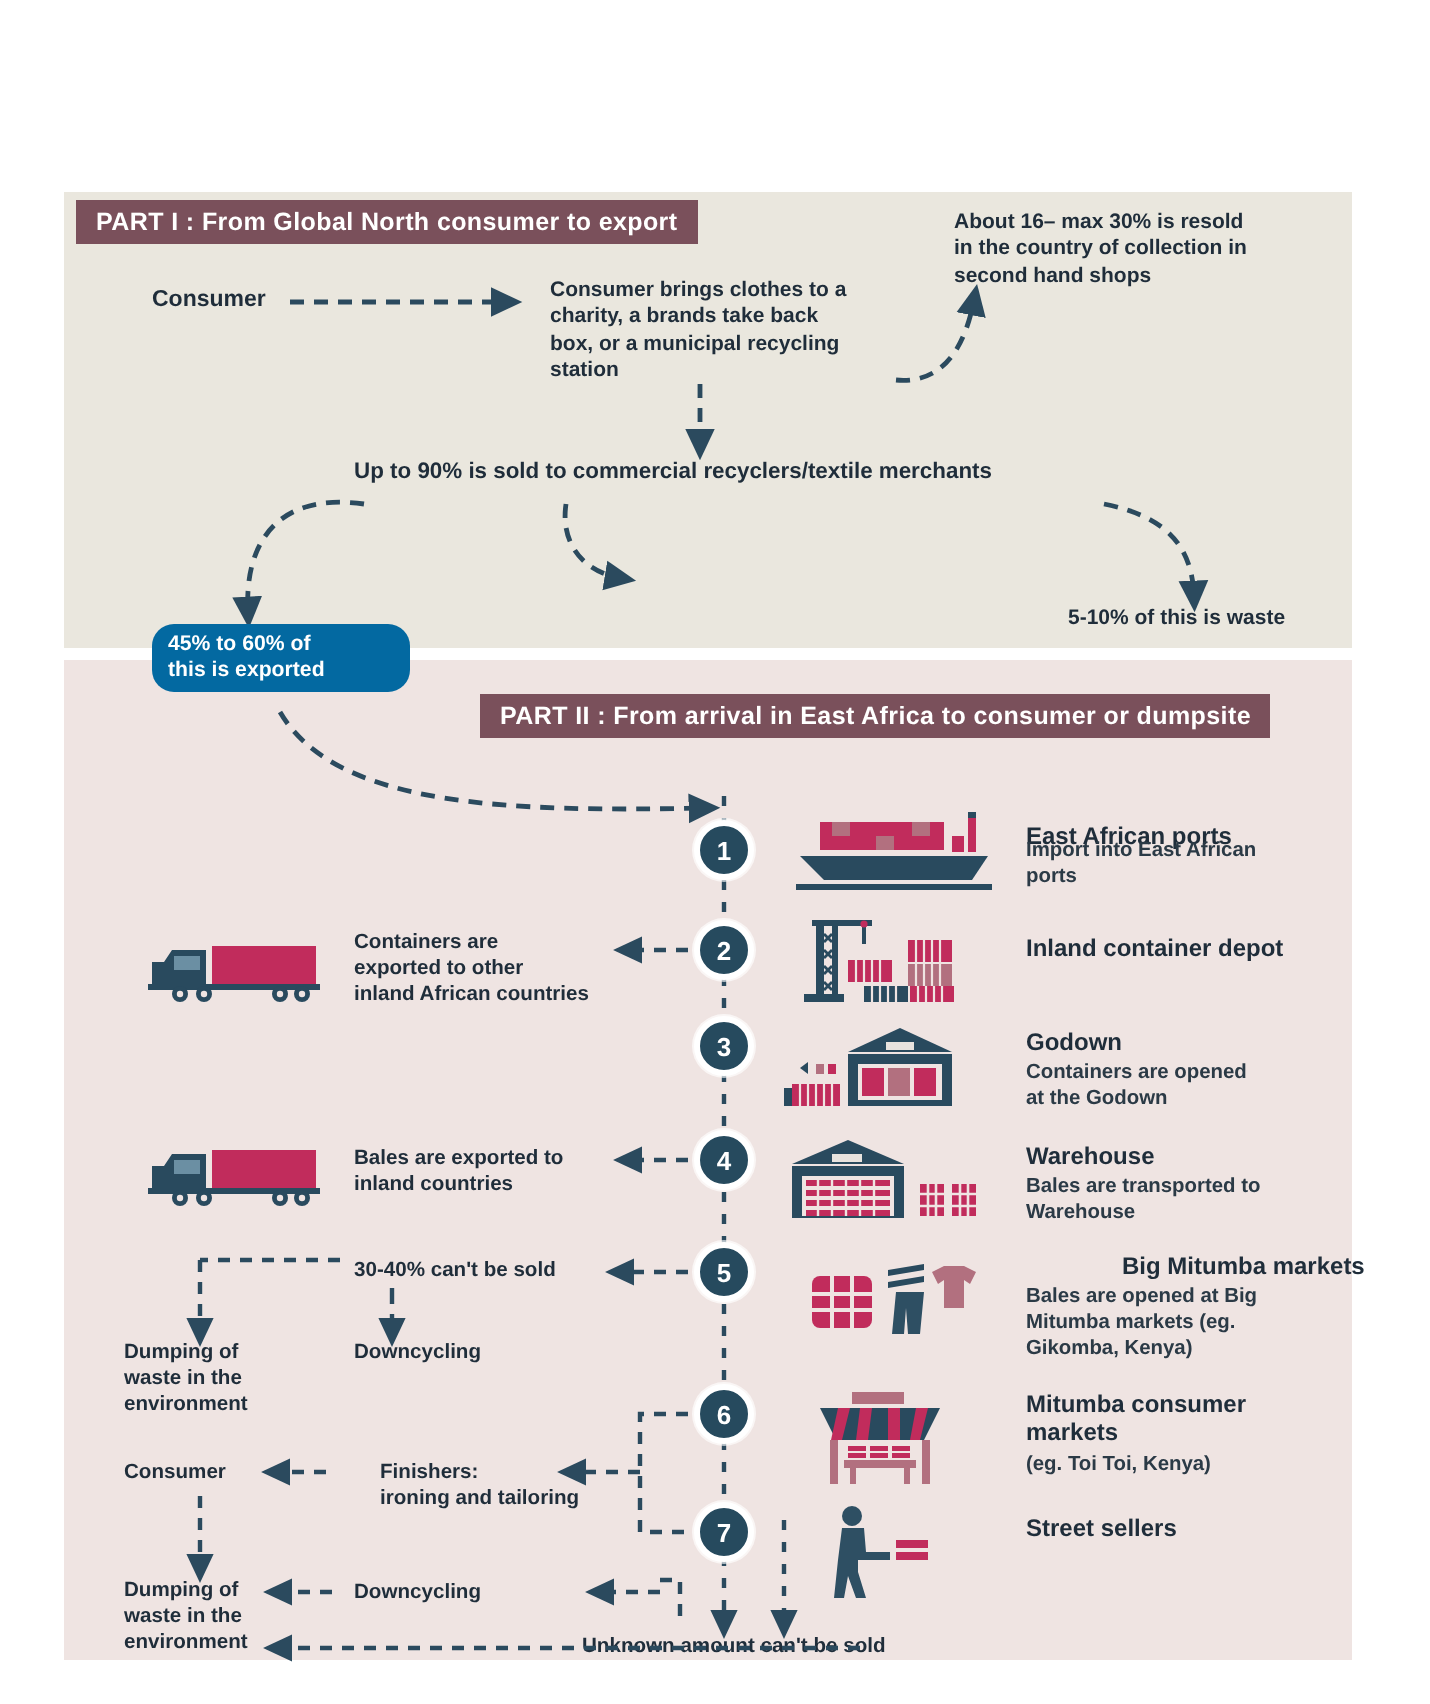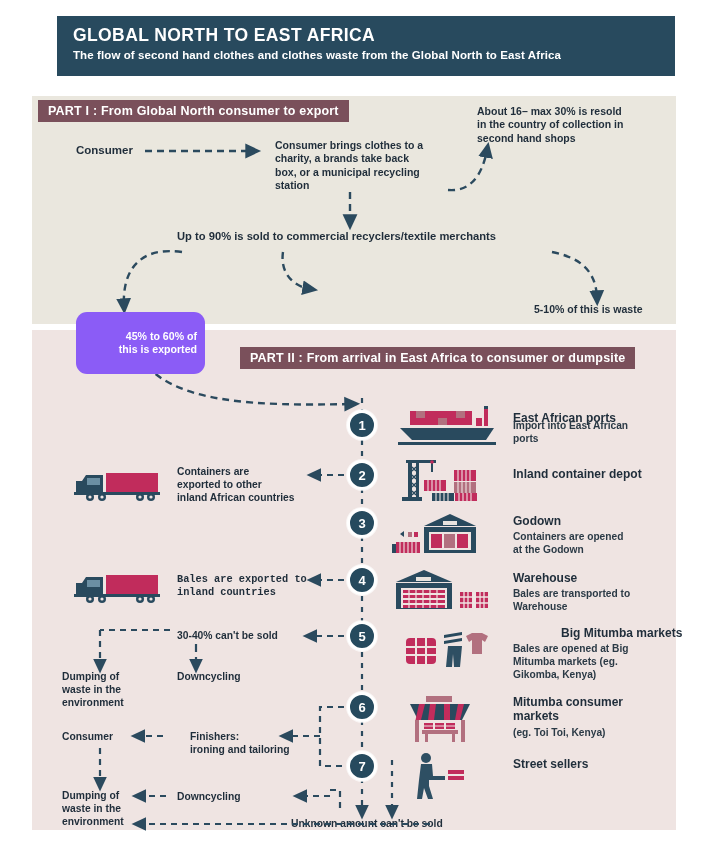--- a/index.html
+++ b/index.html
@@ -48,24 +48,24 @@
 
   
   .txt{font-size:10.3px;font-weight:bold;line-height:13.2px;color:#1f2d3a;white-space:pre-line;}
   .txt-b{font-size:10.5px;font-weight:bold;line-height:13.4px;color:#1f2d3a;white-space:pre-line;}
   .step-title{font-size:12px;font-weight:bold;color:#1f2d3a;line-height:14px;white-space:pre-line;}
   .step-desc{font-size:10.2px;font-weight:bold;color:#2b3a46;line-height:12.8px;white-space:pre-line;}
 
   
   #export-badge{
     left:76px;top:312px;width:113px;
-    background:#8b5cf6;border-radius:11px;
-    padding:18px 8px;color:#ffffff;
+    background:#0369a1;border-radius:11px;
+    padding:4px 8px;color:#ffffff;
     font-size:10.6px;font-weight:bold;line-height:13px;
-    text-align:right;white-space:pre-line;
+    text-align:left;white-space:pre-line;
     z-index:20;
   }
 
   
   .num-circle{
     width:30px;height:30px;border-radius:50%;
     background:#264a5e;border:3px solid #ffffff;
     box-sizing:border-box;
     color:#ffffff;font-size:13px;font-weight:bold;
     display:flex;align-items:center;justify-content:center;
@@ -75,24 +75,20 @@
 
   
   #arrows-svg{left:0;top:0;width:715px;height:852px;pointer-events:none;z-index:5;}
   .icon-svg{display:block;}
 </style>
 </head>
 <body>
 
 <div class="stage">
 
-  <div class="abs" id="header-bar">
-    <div id="header-title">GLOBAL NORTH TO EAST AFRICA</div>
-    <div id="header-subtitle">The flow of second hand clothes and clothes waste from the Global North to East Africa</div>
-  </div>
 
   <div class="abs" id="part1-bg"></div>
   <div class="abs" id="part2-bg"></div>
 
   <svg class="abs" id="arrows-svg" viewBox="0 0 715 852">
     <defs>
       <marker id="ah" markerWidth="7" markerHeight="7" refX="3.2" refY="3.5" orient="auto">
         <path d="M0,0.4 L6.6,3.5 L0,6.6 Z" fill="#2b4a5e"></path>
       </marker>
     </defs>
@@ -216,21 +212,21 @@
 
   <div class="abs step-title" style="left:513px;top:695px;">Mitumba consumer
 markets</div>
   <div class="abs step-desc" style="left:513px;top:727px;width:160px;">(eg. Toi Toi, Kenya)</div>
 
   <div class="abs step-title" style="left:513px;top:757px;">Street sellers</div>
 
   <div class="abs txt" style="left:177px;top:465px;width:135px;">Containers are
 exported to other
 inland African countries</div>
-  <div class="abs txt" style="left:177px;top:573px;width:140px;font-family:Liberation Mono, monospace;">Bales are exported to
+  <div class="abs txt" style="left:177px;top:573px;width:140px;">Bales are exported to
 inland countries</div>
   <div class="abs txt" style="left:177px;top:629px;">30-40% can't be sold</div>
   <div class="abs txt" style="left:62px;top:670px;width:100px;">Dumping of
 waste in the
 environment</div>
   <div class="abs txt" style="left:177px;top:670px;">Downcycling</div>
   <div class="abs txt" style="left:62px;top:730px;">Consumer</div>
   <div class="abs txt" style="left:190px;top:730px;width:125px;">Finishers:
 ironing and tailoring</div>
   <div class="abs txt" style="left:62px;top:789px;width:100px;">Dumping of

